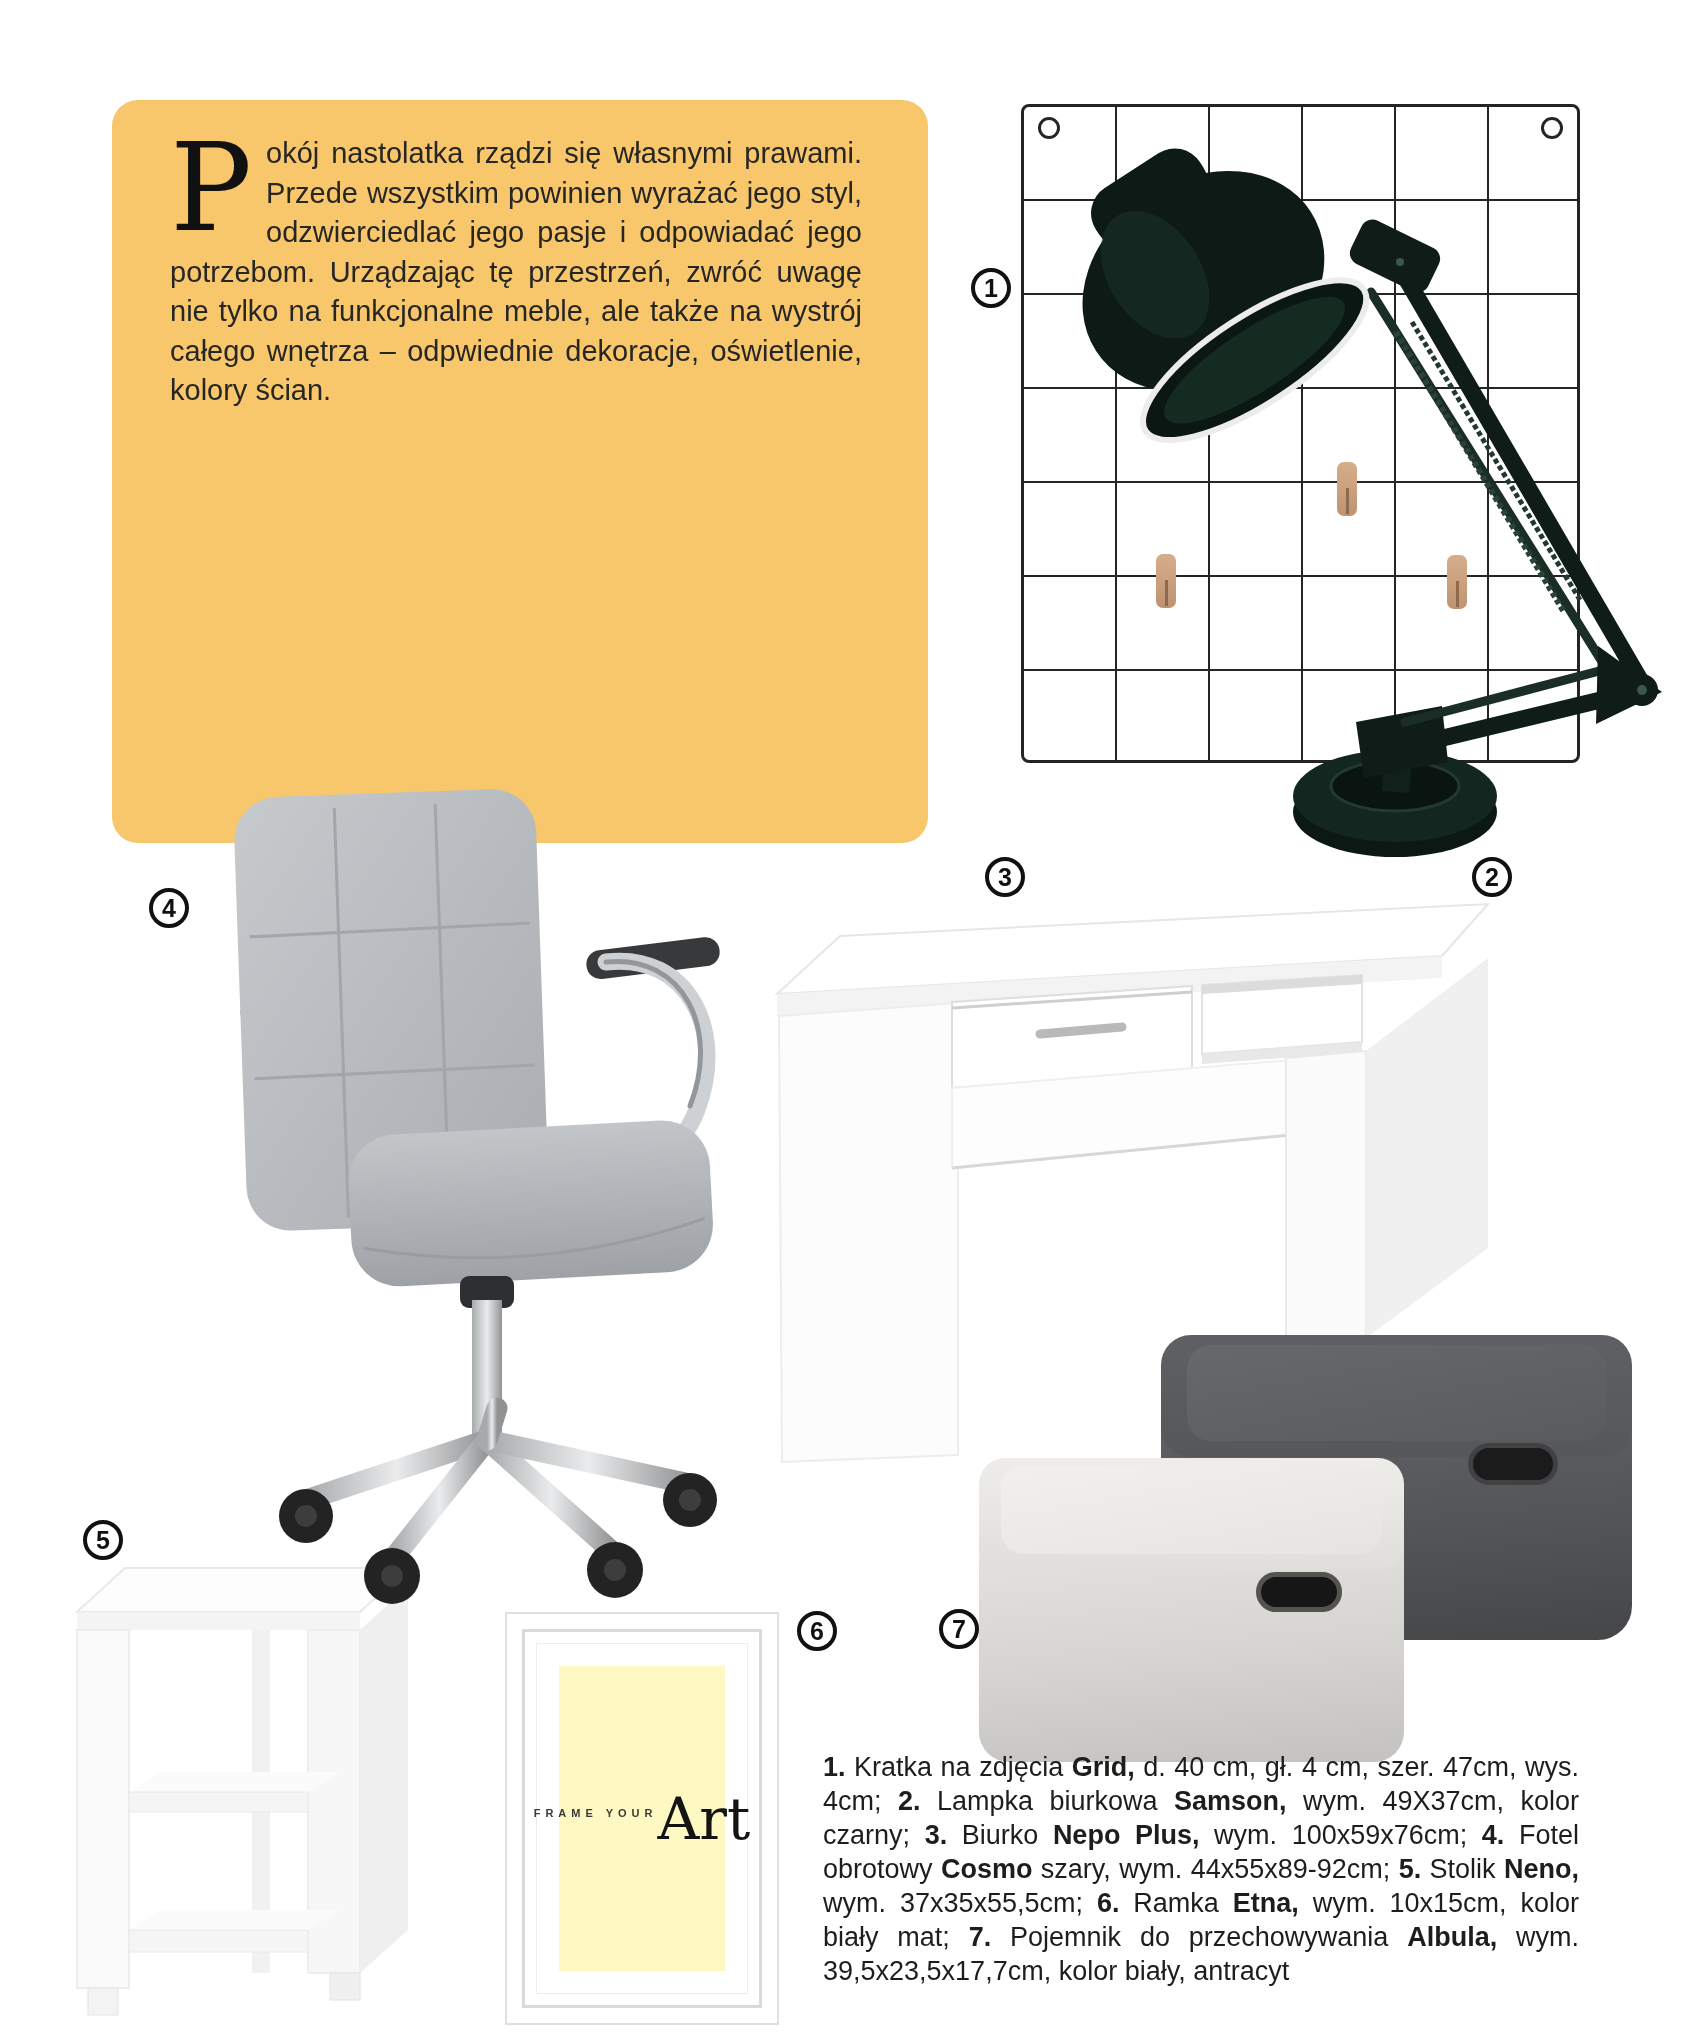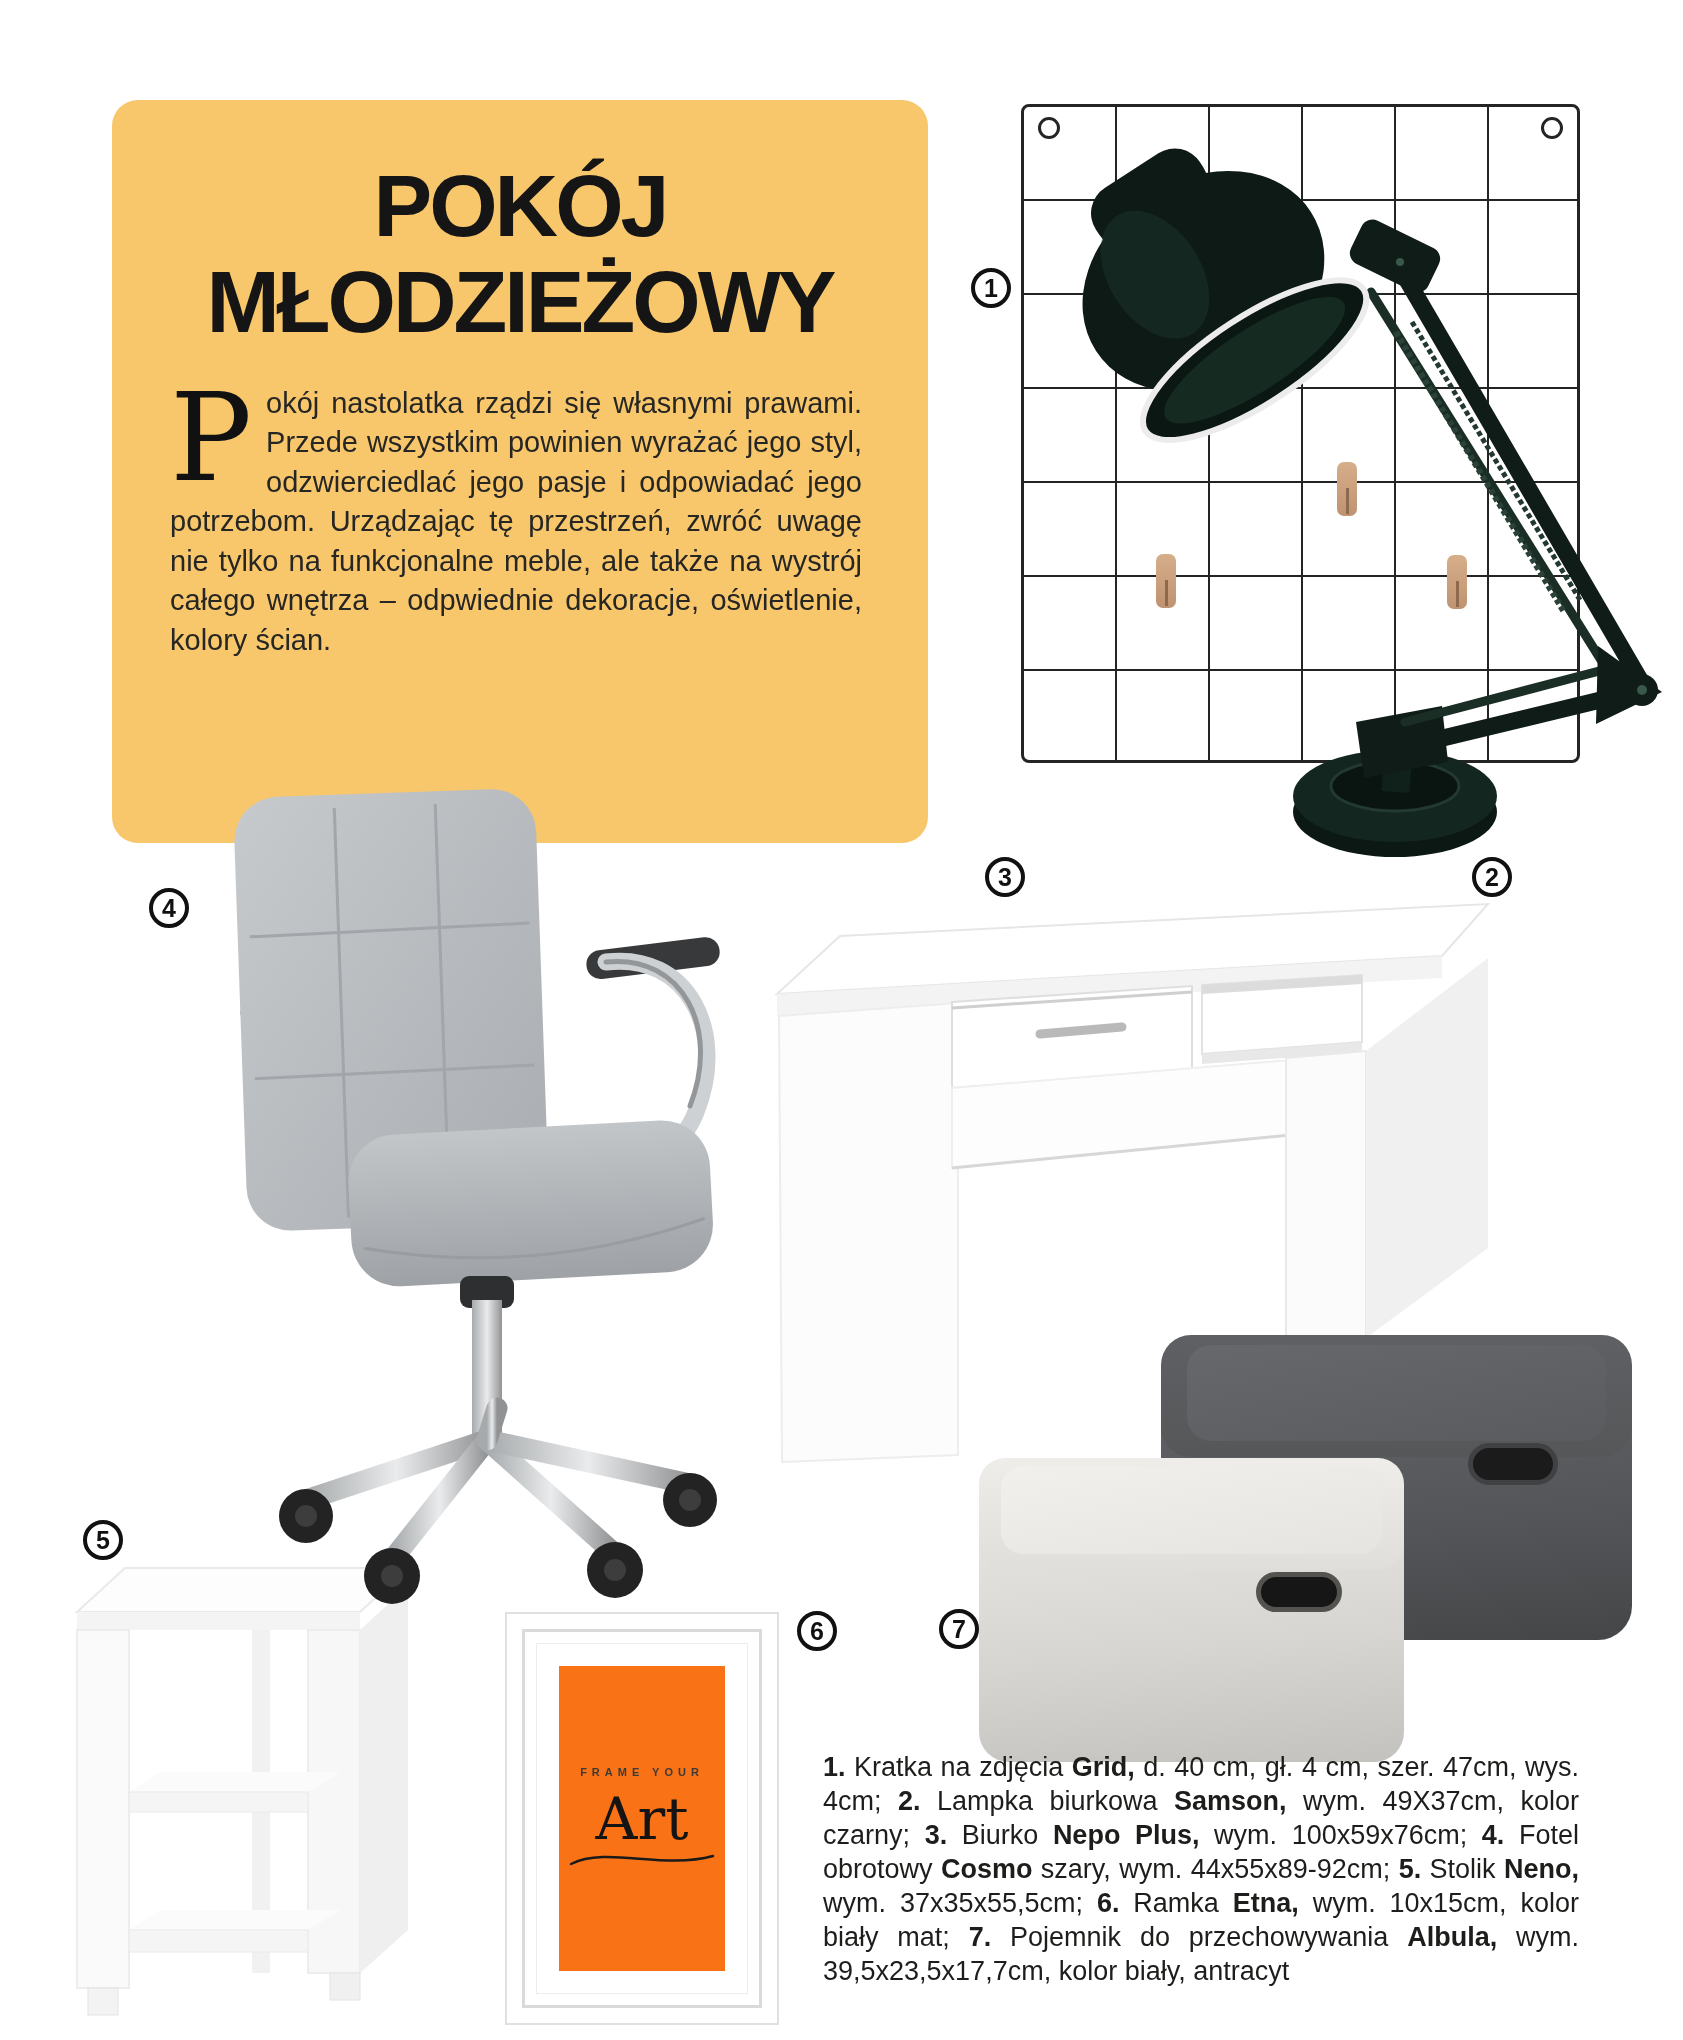--- a/index.html
+++ b/index.html
@@ -54,43 +54,39 @@
   .bin-light .lid-top{position:absolute;left:22px;top:8px;width:381px;height:88px;border-radius:22px;
       background:linear-gradient(170deg,#f2f0ec,#e6e4e0);}
   .bin-light .handle{position:absolute;left:277px;top:114px;width:86px;height:40px;border-radius:20px;
       background:#161616;border:5px solid #55534f;box-sizing:border-box;}
 
   
   .pframe{position:absolute;left:505px;top:1612px;width:274px;height:413px;background:#fff;
           border:2px solid #e0e0e0;box-sizing:border-box;z-index:8;}
   .pframe .step{position:absolute;inset:15px;border:3px solid #dadada;}
   .pframe .mat{position:absolute;inset:29px;background:#fff;border:1px solid #ededed;}
-  .pframe .art{position:absolute;inset:52px;background:#f97316;display:flex;flex-direction:column;
+  .pframe .art{position:absolute;inset:52px;background:#fef9c3;display:flex;
                align-items:center;justify-content:center;}
   .pframe .small-caps{font-size:11px;letter-spacing:5px;color:#3a3a3a;font-weight:700;
                       margin-bottom:12px;white-space:nowrap;}
   .pframe .script{font-family:"DejaVu Serif",serif;font-size:58px;color:#141414;
                   line-height:1;}
   .pframe .flourish{margin-top:2px;}
 
   
   .footer-desc{position:absolute;left:823px;top:1750px;width:756px;font-size:27px;line-height:34px;
                text-align:justify;color:#1d1d1b;z-index:20;}
   .footer-desc b{font-weight:700;}
 </style>
 </head>
 <body>
 
 <div id="page">
 
   <div class="intro-box">
-    <div class="intro-title">
-      <div>POKÓJ</div>
-      <div>MŁODZIEŻOWY</div>
-    </div>
     <div class="intro-par">
       <span class="dropcap">P</span><span>okój nastolatka rządzi się własnymi prawami. Przede wszystkim powinien wyrażać jego styl, odzwierciedlać jego pasje i odpowiadać jego potrzebom. Urządzając tę przestrzeń, zwróć uwagę nie tylko na funkcjonalne meble, ale także na wystrój całego wnętrza – odpwiednie dekoracje, oświetlenie, kolory ścian.</span>
     </div>
   </div>
 
   <div class="grid-board">
     <div class="grid-hole" style="left:14px;top:10px;"></div>
     <div class="grid-hole" style="right:14px;top:10px;"></div>
   </div>
   <div class="pin" style="left:1156px;top:368px;"></div>

